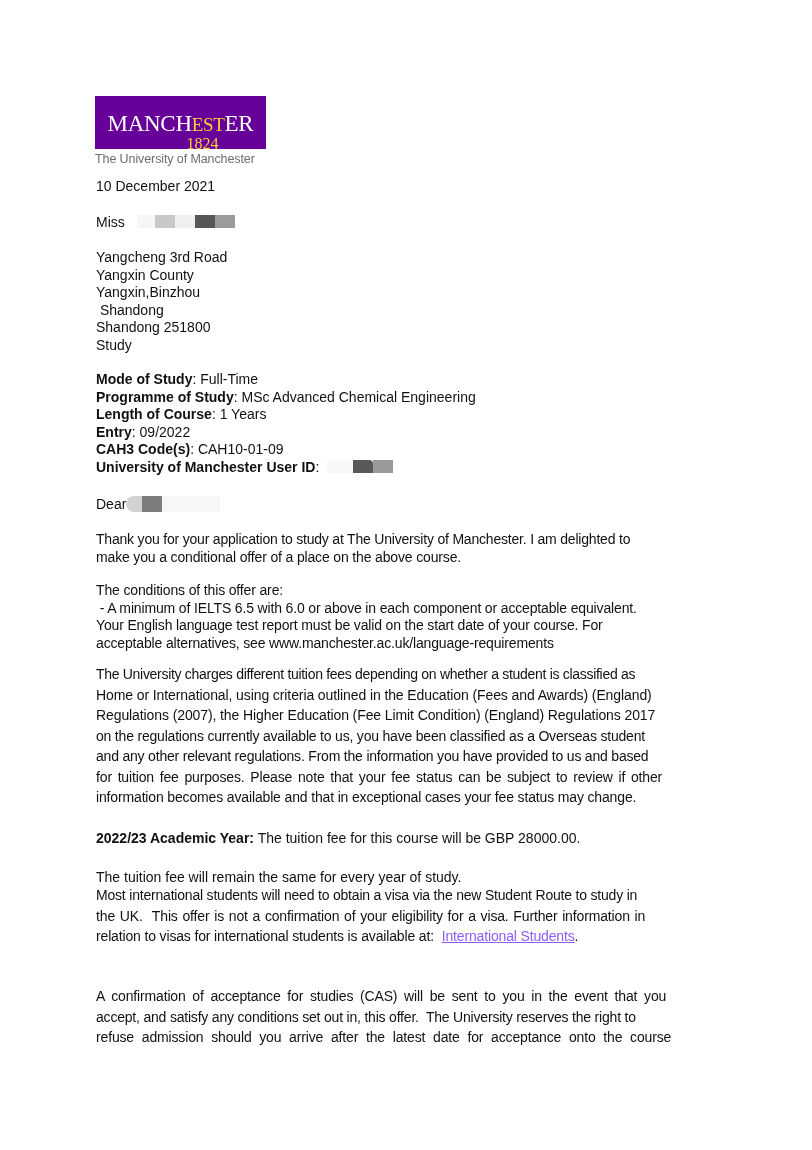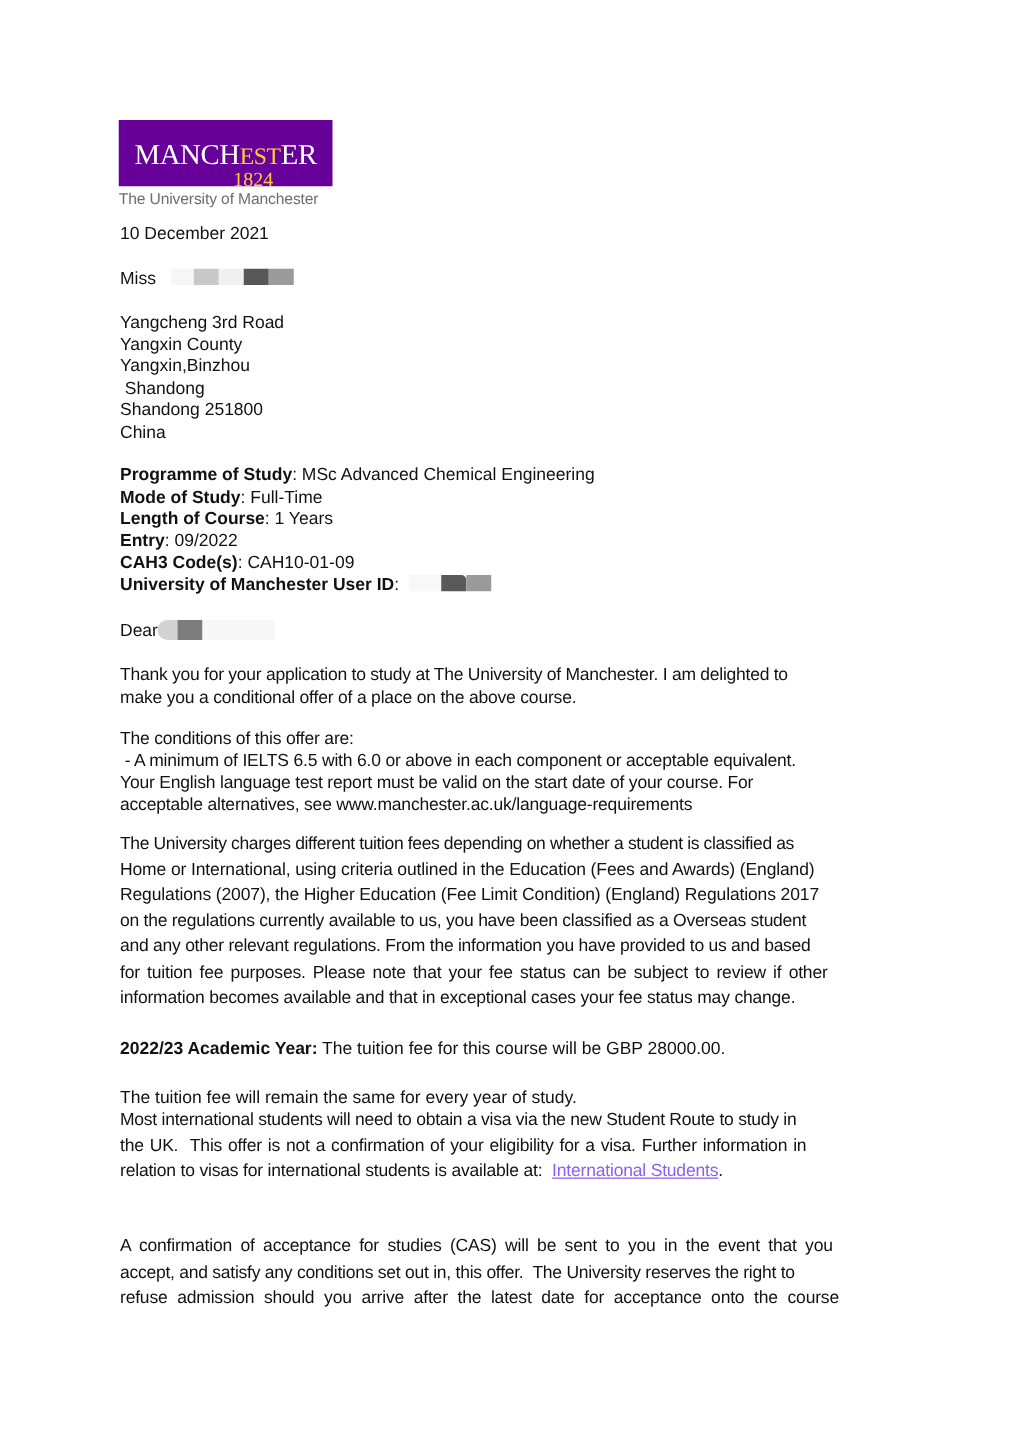--- a/index.html
+++ b/index.html
@@ -44,26 +44,26 @@
       <span class="redact" style="width:18px;background:#f6f6f6;"></span><span class="redact" style="width:20px;background:#c8c8c8;"></span><span class="redact" style="width:20px;background:#f0f0f0;"></span><span class="redact" style="width:20px;background:#575757;"></span><span class="redact" style="width:20px;background:#9b9b9b;"></span>
     </span>
   </div>
 
   <div class="t" style="top:249px;">
     <div>Yangcheng 3rd Road</div>
     <div>Yangxin County</div>
     <div style="white-space:pre;">Yangxin,Binzhou</div>
     <div style="white-space:pre;"> Shandong</div>
     <div>Shandong 251800</div>
-    <div>China</div>
+    <div>Study</div>
   </div>
 
   <div class="t" style="top:371px;">
+    <div><span class="b">Mode of Study</span><span>: Full-Time</span></div>
     <div><span class="b">Programme of Study</span><span>: MSc Advanced Chemical Engineering</span></div>
-    <div><span class="b">Mode of Study</span><span>: Full-Time</span></div>
     <div><span class="b">Length of Course</span><span>: 1 Years</span></div>
     <div><span class="b">Entry</span><span>: 09/2022</span></div>
     <div><span class="b">CAH3 Code(s)</span><span>: CAH10-01-09</span></div>
     <div><span class="b">University of Manchester User ID</span><span>:</span>
       <span style="margin-left:4px;">
         <span class="redact" style="width:26px;background:#f8f8f8;"></span><span class="redact" style="width:20px;background:#595959;border-radius:0 4px 0 0;"></span><span class="redact" style="width:20px;background:#9a9a9a;"></span>
       </span>
     </div>
   </div>
 

